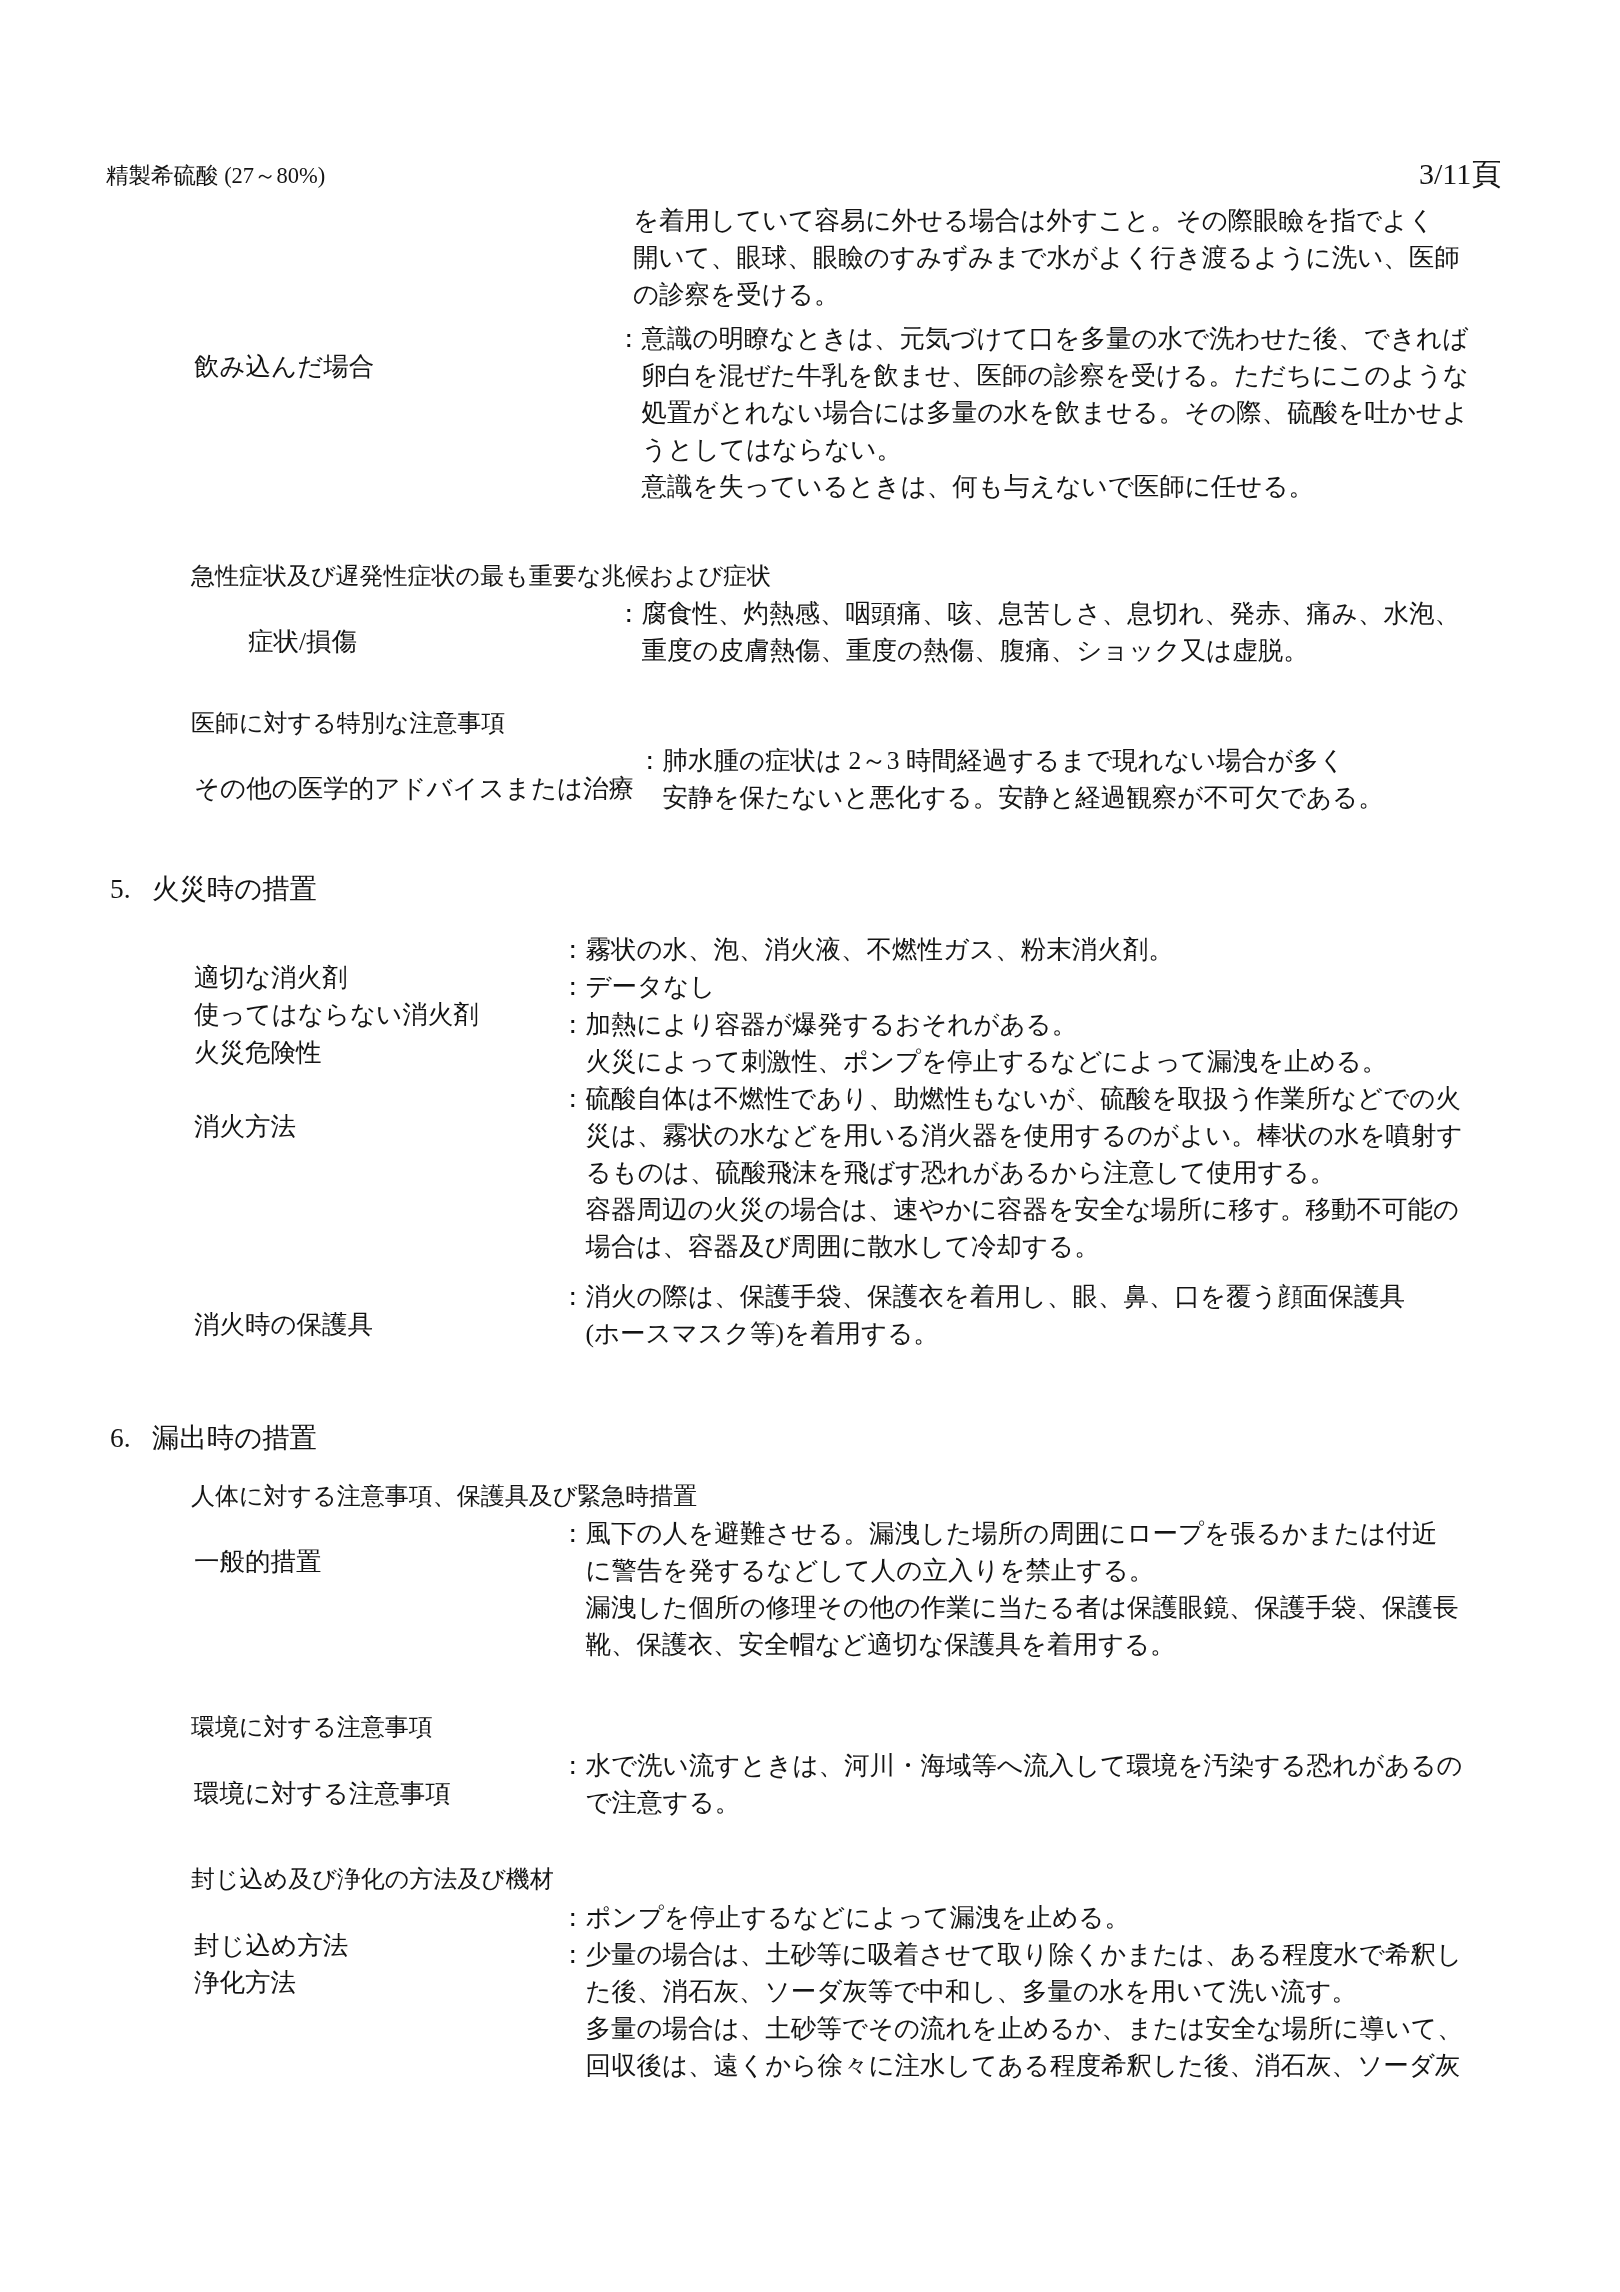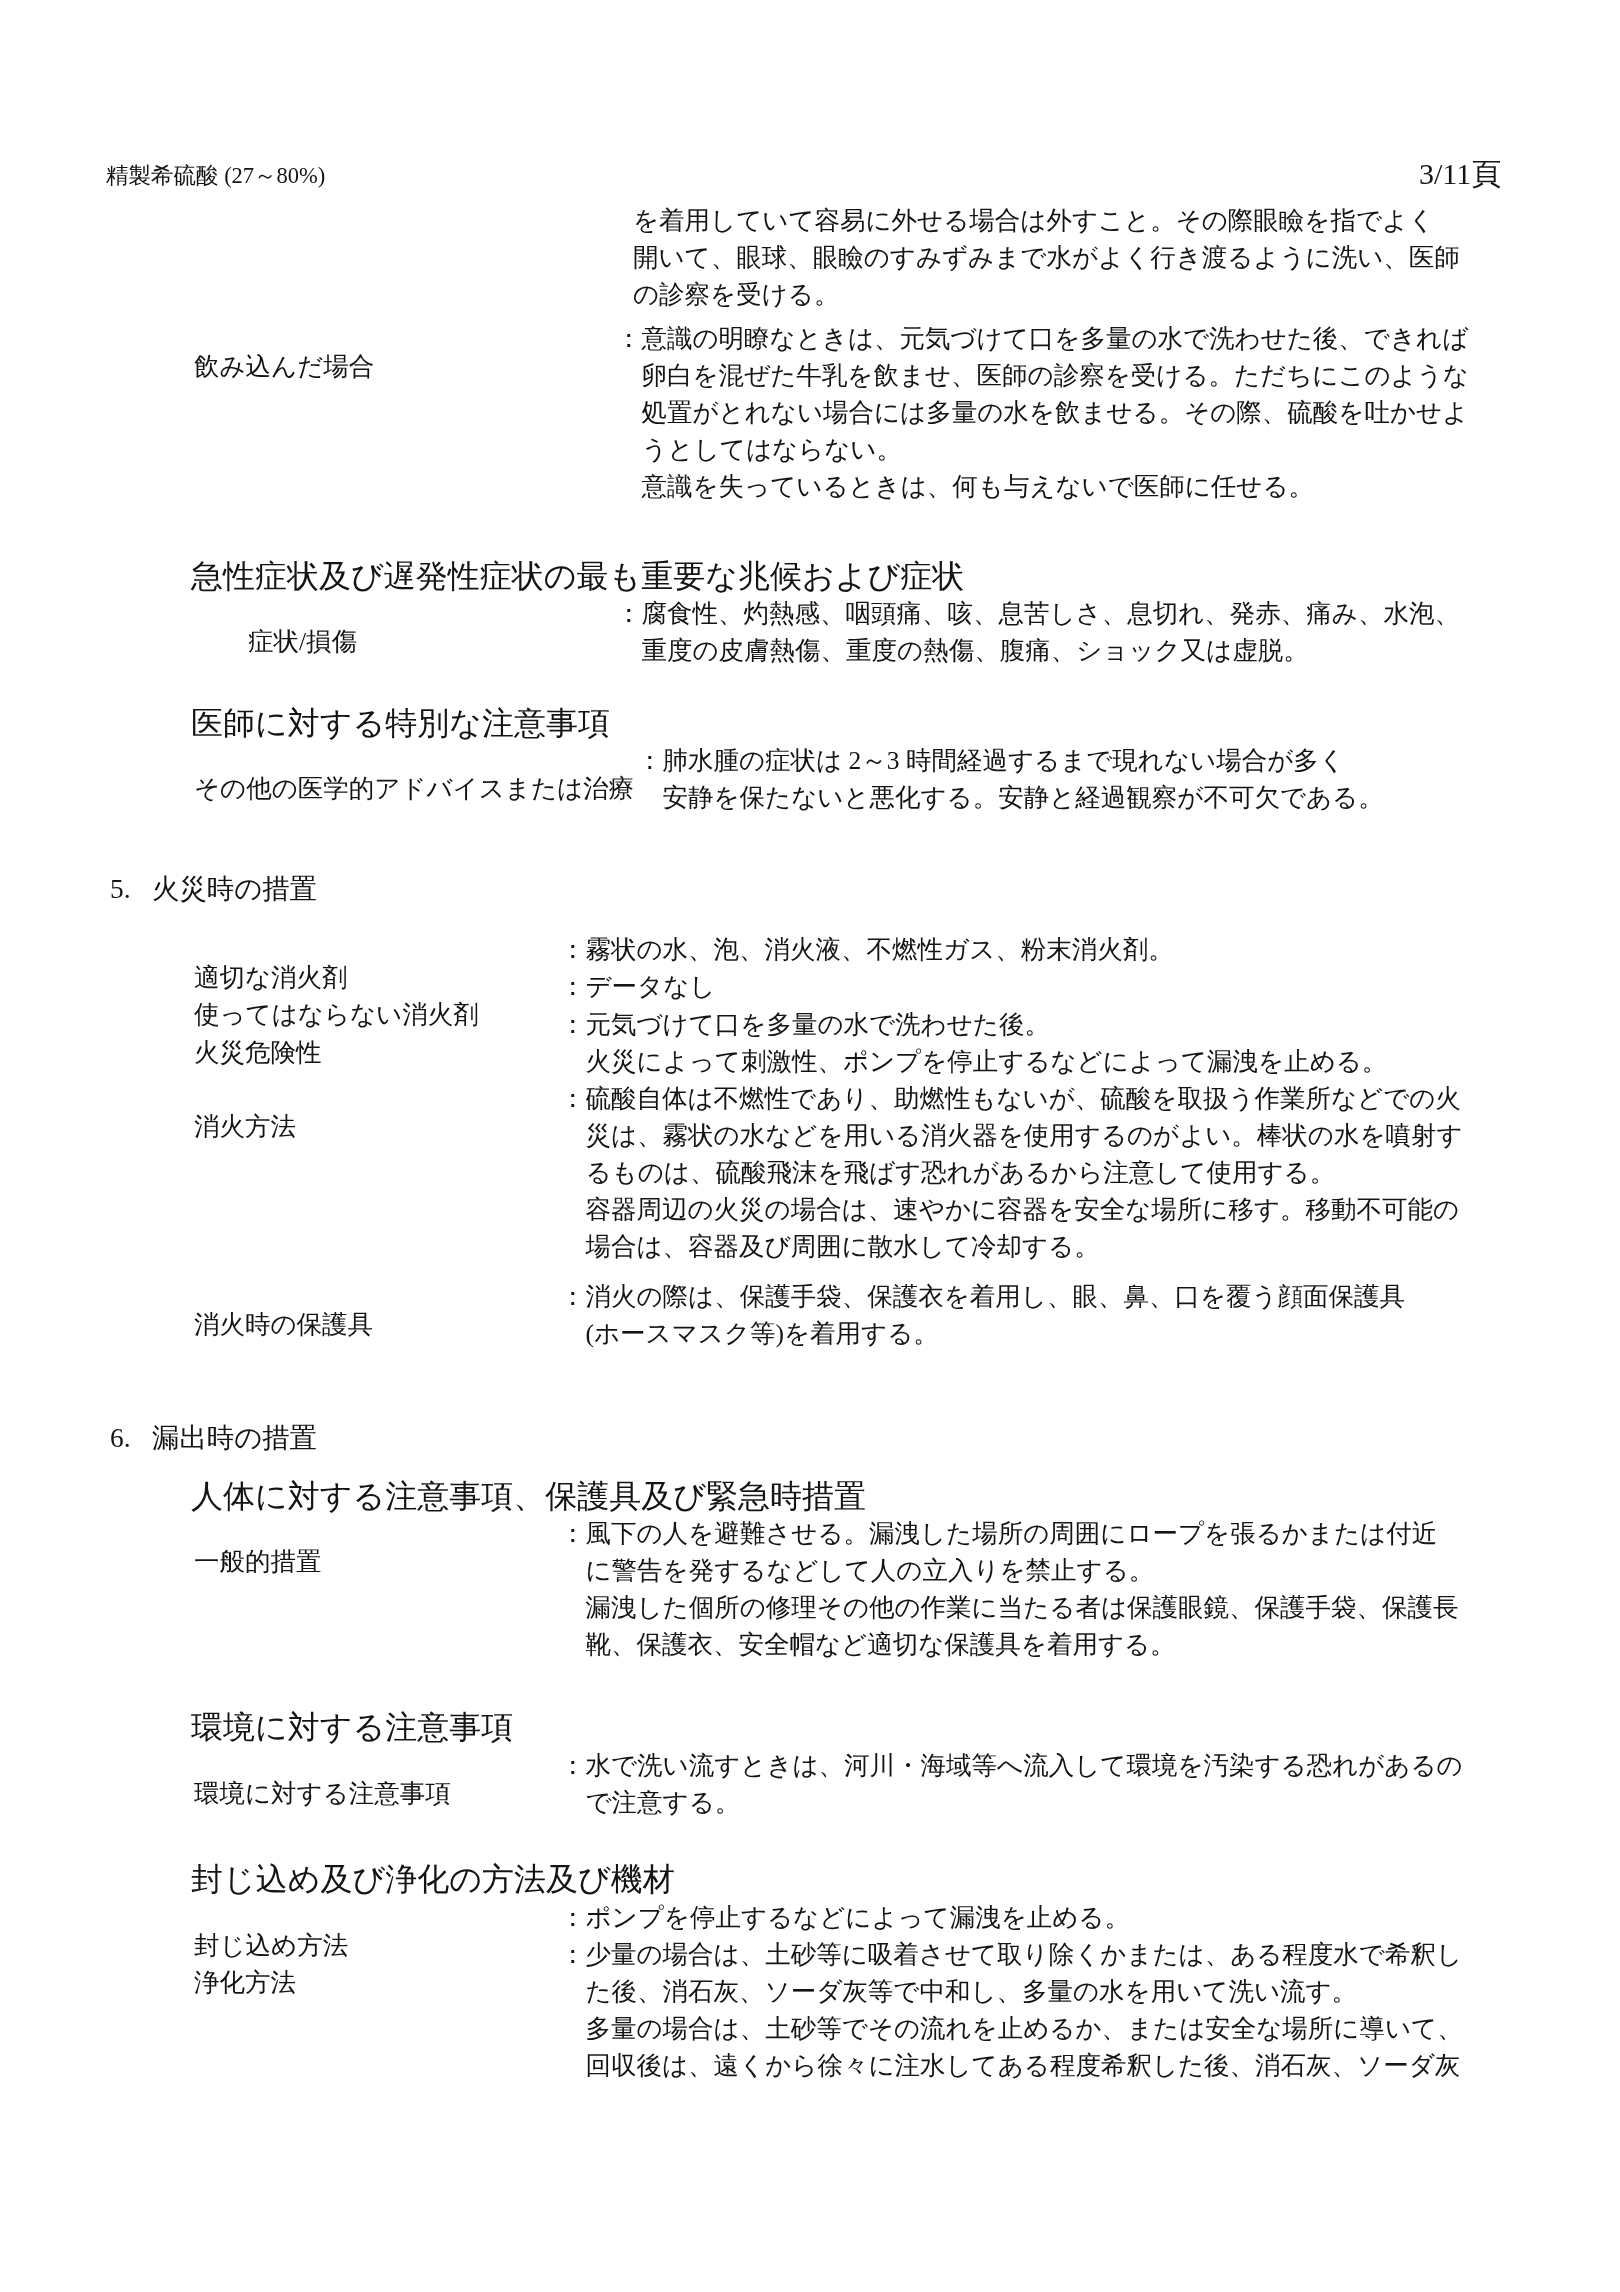--- a/index.html
+++ b/index.html
@@ -33,21 +33,21 @@
     left: 194px;
     font-size: 25.5px;
     line-height: 37px;
     white-space: nowrap;
     margin-top: 28px;
   }
   .label.indent { left: 248px; }
   .sub {
     position: absolute;
     left: 191px;
-    font-size: 32px;
+    font-size: 24px;
     line-height: 37px;
     white-space: nowrap;
   }
   .heading {
     position: absolute;
     left: 110px;
     font-size: 27.4px;
     line-height: 39px;
     white-space: nowrap;
   }
@@ -112,21 +112,21 @@
   <div>
     <div class="label" style="top:968px">使ってはならない消火剤</div>
     <div class="value v-s" style="top:968px">
       <div class="line">：データなし</div>
     </div>
   </div>
 
   <div>
     <div class="label" style="top:1006px">火災危険性</div>
     <div class="value v-s" style="top:1006px">
-      <div class="line">：元気づけて口を多量の水で洗わせた後。</div>
+      <div class="line">：加熱により容器が爆発するおそれがある。</div>
       <div class="line">火災によって刺激性、ポンプを停止するなどによって漏洩を止める。</div>
     </div>
   </div>
 
   <div>
     <div class="label" style="top:1080px">消火方法</div>
     <div class="value v-s" style="top:1080px">
       <div class="line">：硫酸自体は不燃性であり、助燃性もないが、硫酸を取扱う作業所などでの火</div>
       <div class="line">災は、霧状の水などを用いる消火器を使用するのがよい。棒状の水を噴射す</div>
       <div class="line">るものは、硫酸飛沫を飛ばす恐れがあるから注意して使用する。</div>

